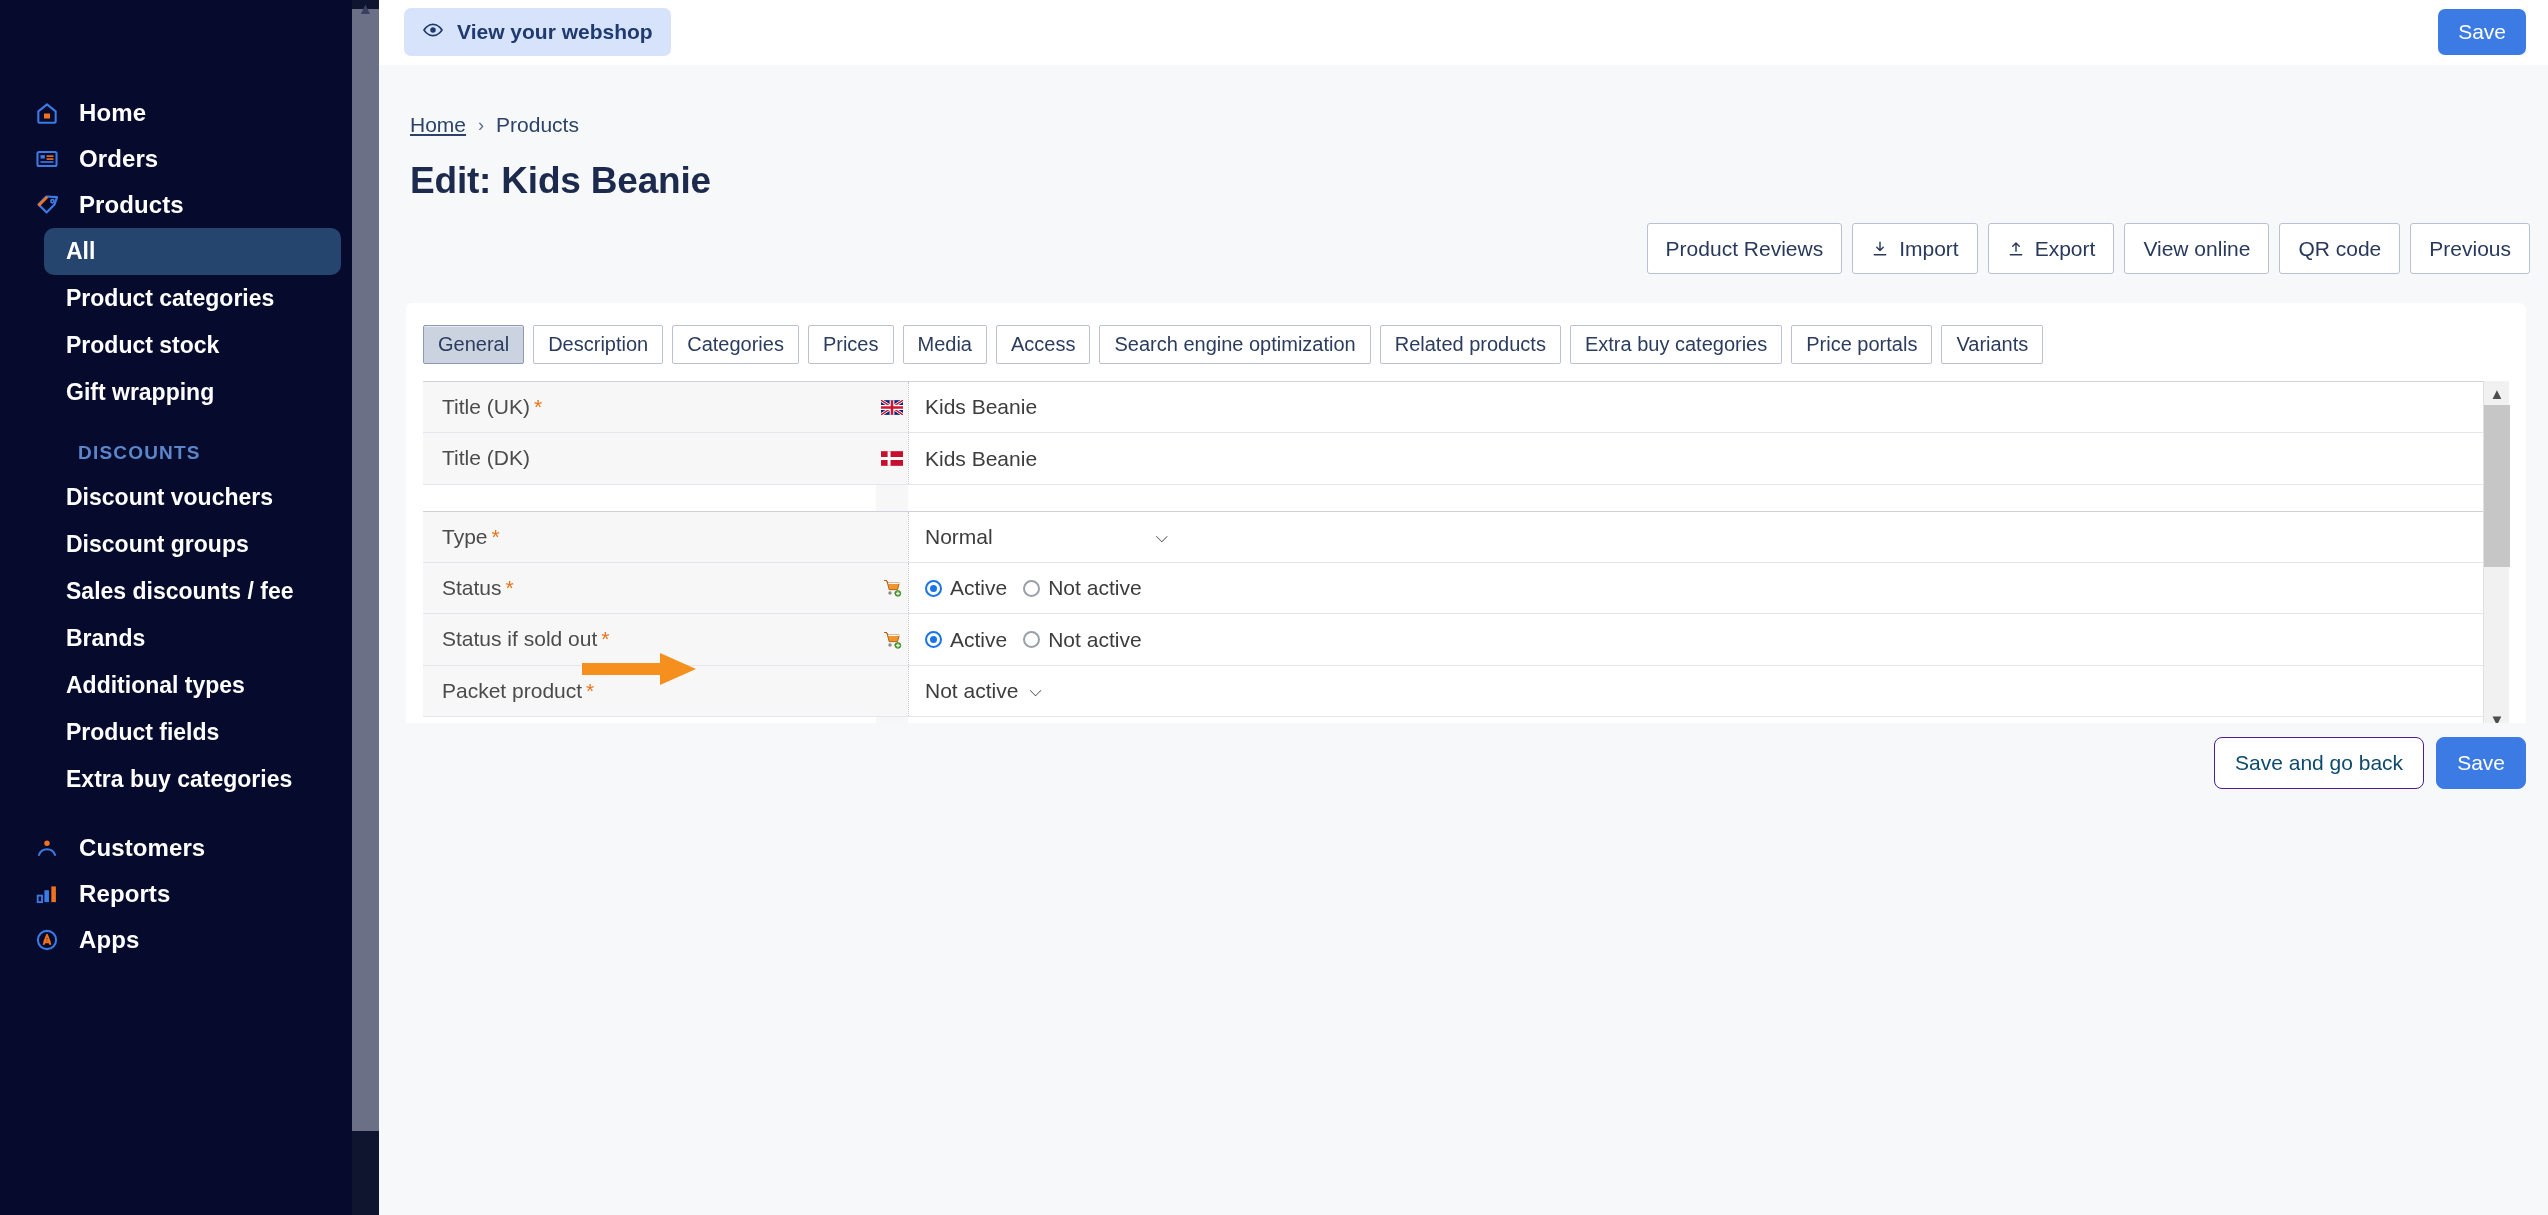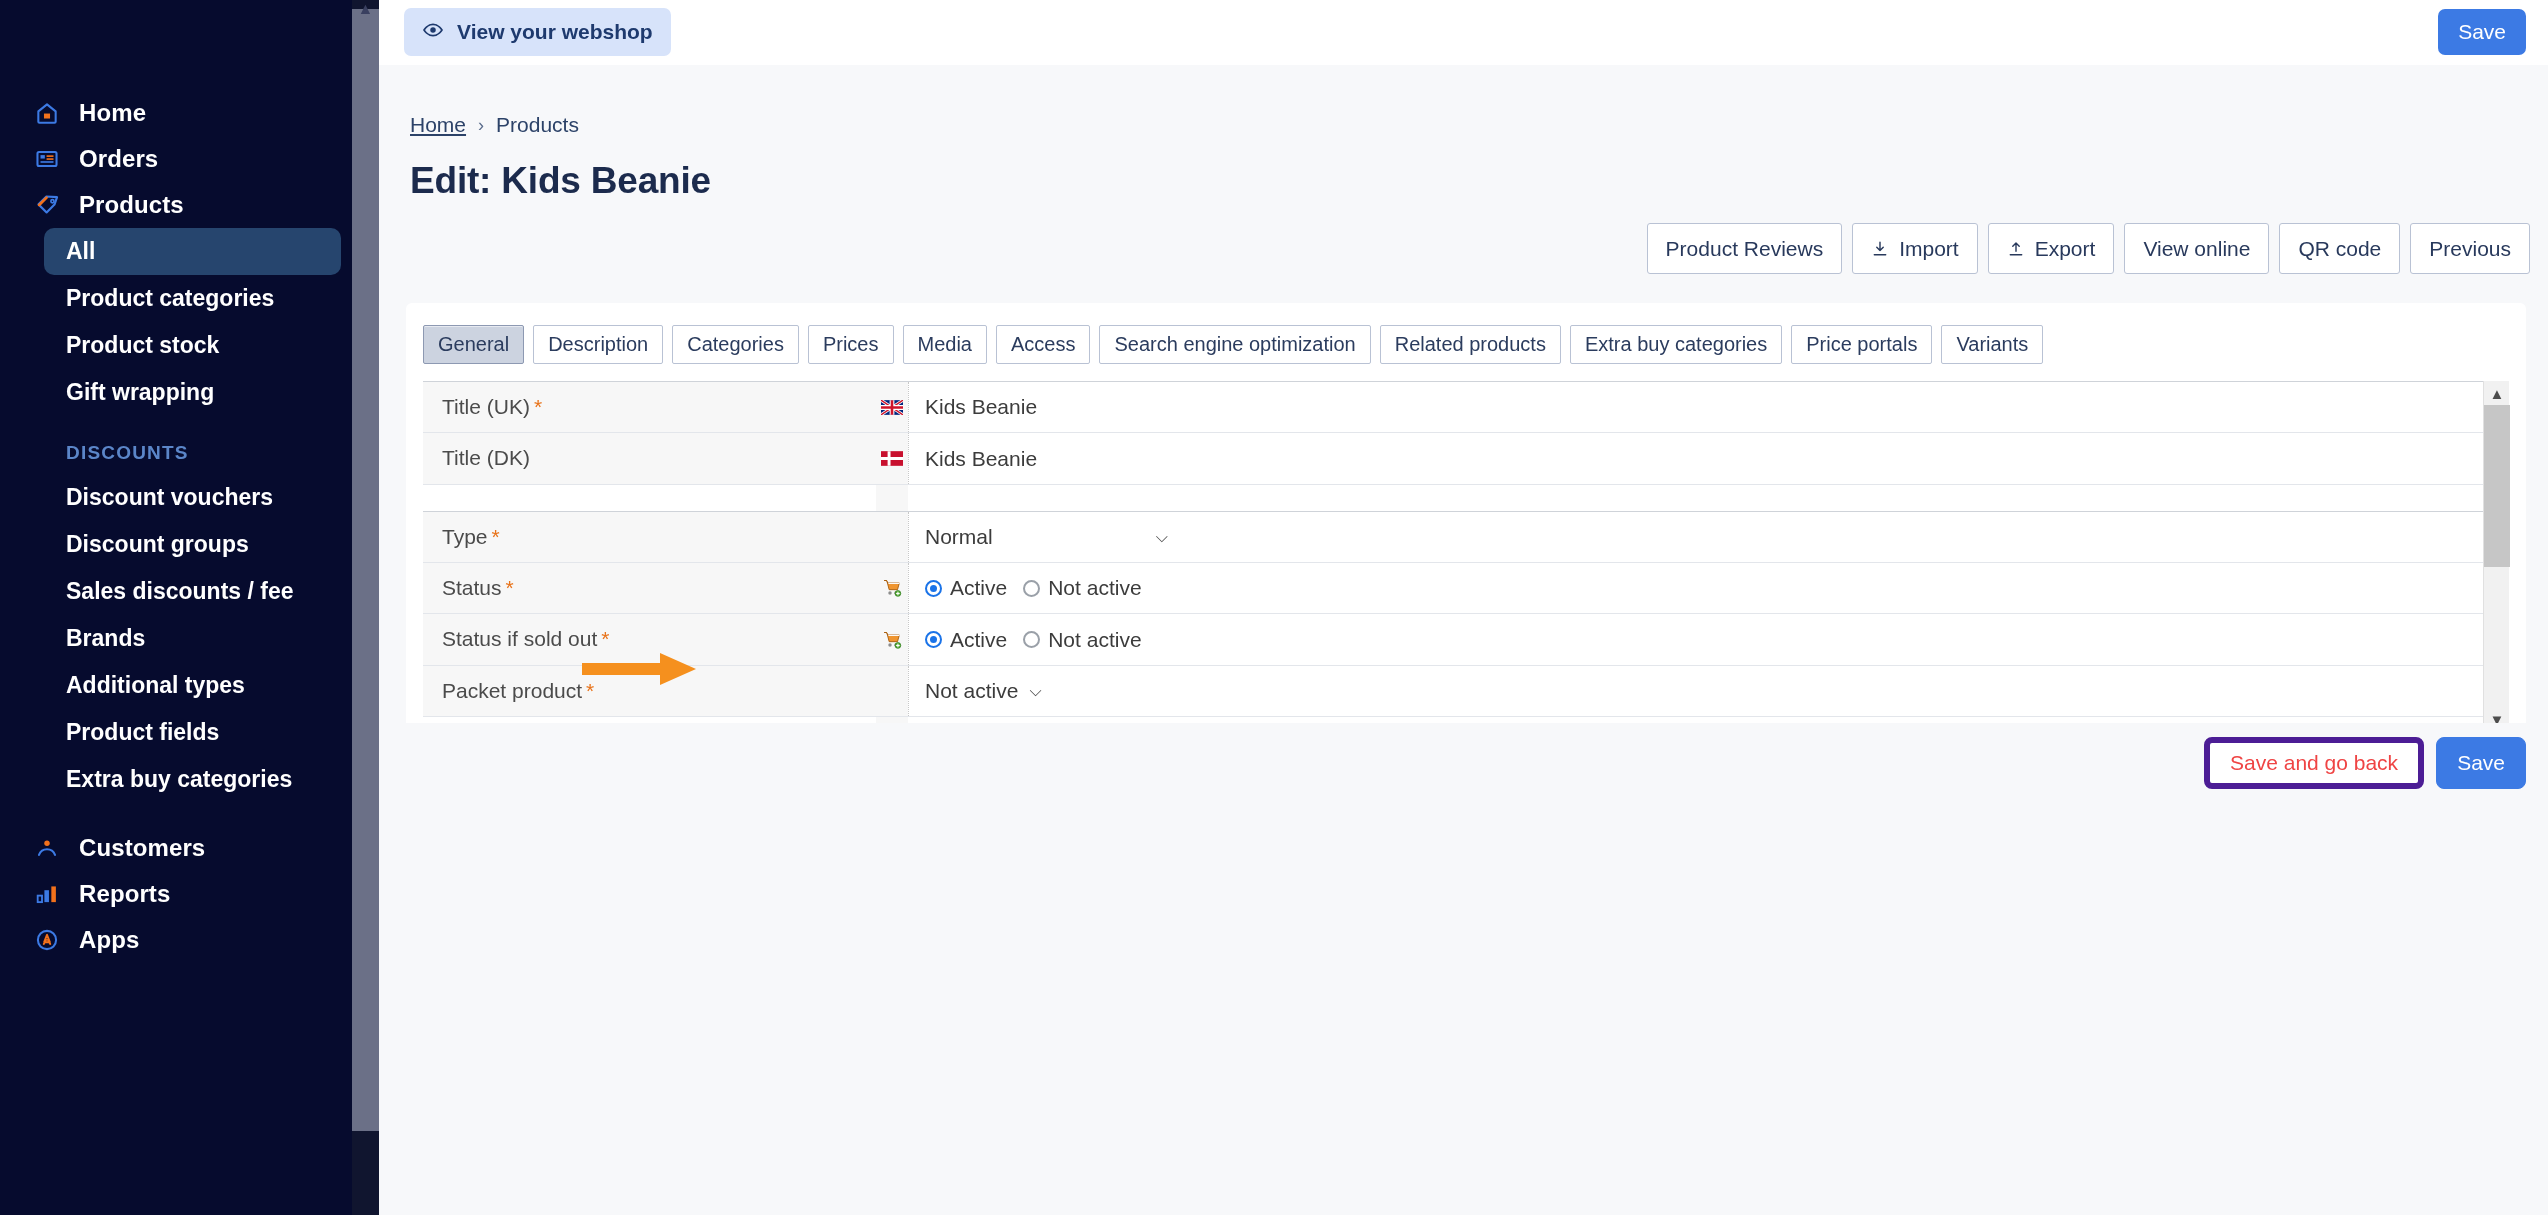--- a/index.html
+++ b/index.html
@@ -38,21 +38,21 @@
   }
   .nav-sub {
     margin: 0 11px 0 44px;
     padding: 10px 0 10px 22px;
     color: #ffffff;
     font-size: 23px; font-weight: bold;
     border-radius: 10px;
   }
   .nav-sub.active { background: #26456e; }
   .nav-section {
-    margin: 18px 0 2px 0;
+    margin: 18px 0 2px 12px;
     padding: 8px 0 8px 66px;
     color: #5b86c9;
     font-size: 19px; font-weight: bold;
     letter-spacing: 1.2px;
   }
   .sb-track {
     position: absolute; left: 352px; top: 0;
     width: 27px; height: 1215px;
     background: #10152f;
   }
@@ -263,21 +263,21 @@
     display: flex; gap: 12px; align-items: center;
   }
   .foot-btn {
     height: 52px; padding: 0 20px;
     display: flex; align-items: center; justify-content: center;
     border-radius: 8px;
     font-size: 21px;
     cursor: pointer;
     white-space: nowrap;
   }
-  .foot-btn.secondary { background: #fff; border: 6px solid #4c1d95; color: #ef4444; }
+  .foot-btn.secondary { background: #fff; border: 1px solid #4c1d95; color: #0c4a6e; }
   .foot-btn.primary { background: #3c7ae4; border: 1px solid #3c7ae4; color: #fff; }
 </style>
 </head>
 <body>
 
 <div id="sidebar">
   <div id="sidebar-inner">
 
     <div class="nav-top">
       <span class="nav-icon">

